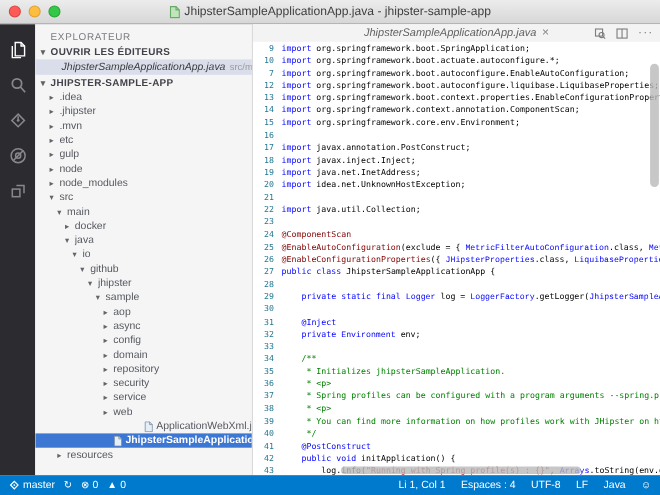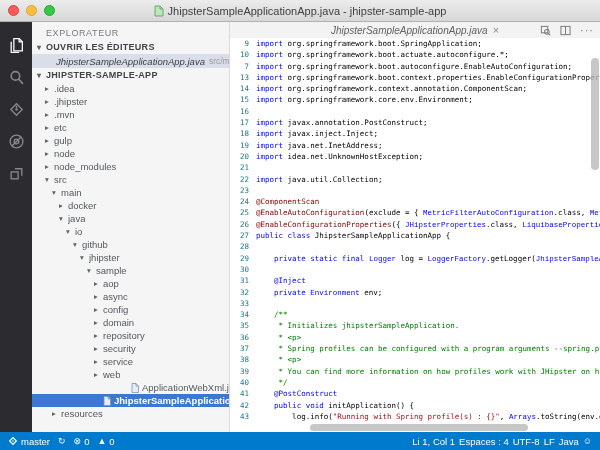--- a/index.html
+++ b/index.html
@@ -66,21 +66,21 @@
   .tok-ann { color:#800000;text-align:center; }
   .tok-str { color:#a31515; }
   .tok-com { color:#008000; }
   .vscroll { position:absolute; right:1px; top:20px; width:8px; height:112px; background:#b9b9b9; border-radius:4px; opacity:.8; }
   .hscroll { position:absolute; left:80px; bottom:1px; width:218px; height:7px; background:#b9b9b9; border-radius:4px; opacity:.8; }
 
   
   .statusbar { height:18px; flex:0 0 18px; background:#007acc; color:#ffffff; display:flex;
     align-items:center; font-size:9.5px; padding:0 8px; }
   .sb-left { display:flex; align-items:center; gap:8px; flex:1; }
-  .sb-right { display:flex; align-items:center; gap:4px; }
+  .sb-right { display:flex; align-items:center; gap:14px; }
   .sb-item { display:flex; align-items:center; gap:3px; cursor:pointer; }
   .sb-icon { font-size:9px; line-height:9px; }
   .sb-item svg { width:10px; height:10px; }
 </style>
 </head>
 <body>
 
 <div class="window">
 
   <div class="titlebar">
@@ -287,20 +287,21 @@
           </svg>
           <span class="ellipsis">···</span>
         </div>
       </div>
 
       <div class="editor-body">
         <div id="code-lines">
             <div class="code-line"><span class="ln">9</span><span class="code"><span class="tok-kw">import</span><span> org.springframework.boot.SpringApplication;</span></span></div>
             <div class="code-line"><span class="ln">10</span><span class="code"><span class="tok-kw">import</span><span> org.springframework.boot.actuate.autoconfigure.*;</span></span></div>
             <div class="code-line"><span class="ln">7</span><span class="code"><span class="tok-kw">import</span><span> org.springframework.boot.autoconfigure.EnableAutoConfiguration;</span></span></div>
+            <div class="code-line"><span class="ln">12</span><span class="code"><span class="tok-kw">import</span><span> org.springframework.boot.autoconfigure.liquibase.LiquibaseProperties;</span></span></div>
             <div class="code-line"><span class="ln">13</span><span class="code"><span class="tok-kw">import</span><span> org.springframework.boot.context.properties.EnableConfigurationProperties;</span></span></div>
             <div class="code-line"><span class="ln">14</span><span class="code"><span class="tok-kw">import</span><span> org.springframework.context.annotation.ComponentScan;</span></span></div>
             <div class="code-line"><span class="ln">15</span><span class="code"><span class="tok-kw">import</span><span> org.springframework.core.env.Environment;</span></span></div>
             <div class="code-line"><span class="ln">16</span><span class="code"></span></div>
             <div class="code-line"><span class="ln">17</span><span class="code"><span class="tok-kw">import</span><span> javax.annotation.PostConstruct;</span></span></div>
             <div class="code-line"><span class="ln">18</span><span class="code"><span class="tok-kw">import</span><span> javax.inject.Inject;</span></span></div>
             <div class="code-line"><span class="ln">19</span><span class="code"><span class="tok-kw">import</span><span> java.net.InetAddress;</span></span></div>
             <div class="code-line"><span class="ln">20</span><span class="code"><span class="tok-kw">import</span><span> idea.net.UnknownHostException;</span></span></div>
             <div class="code-line"><span class="ln">21</span></div>
             <div class="code-line"><span class="ln">22</span><span class="code"><span class="tok-kw">import</span><span> java.util.Collection;</span></span></div>

